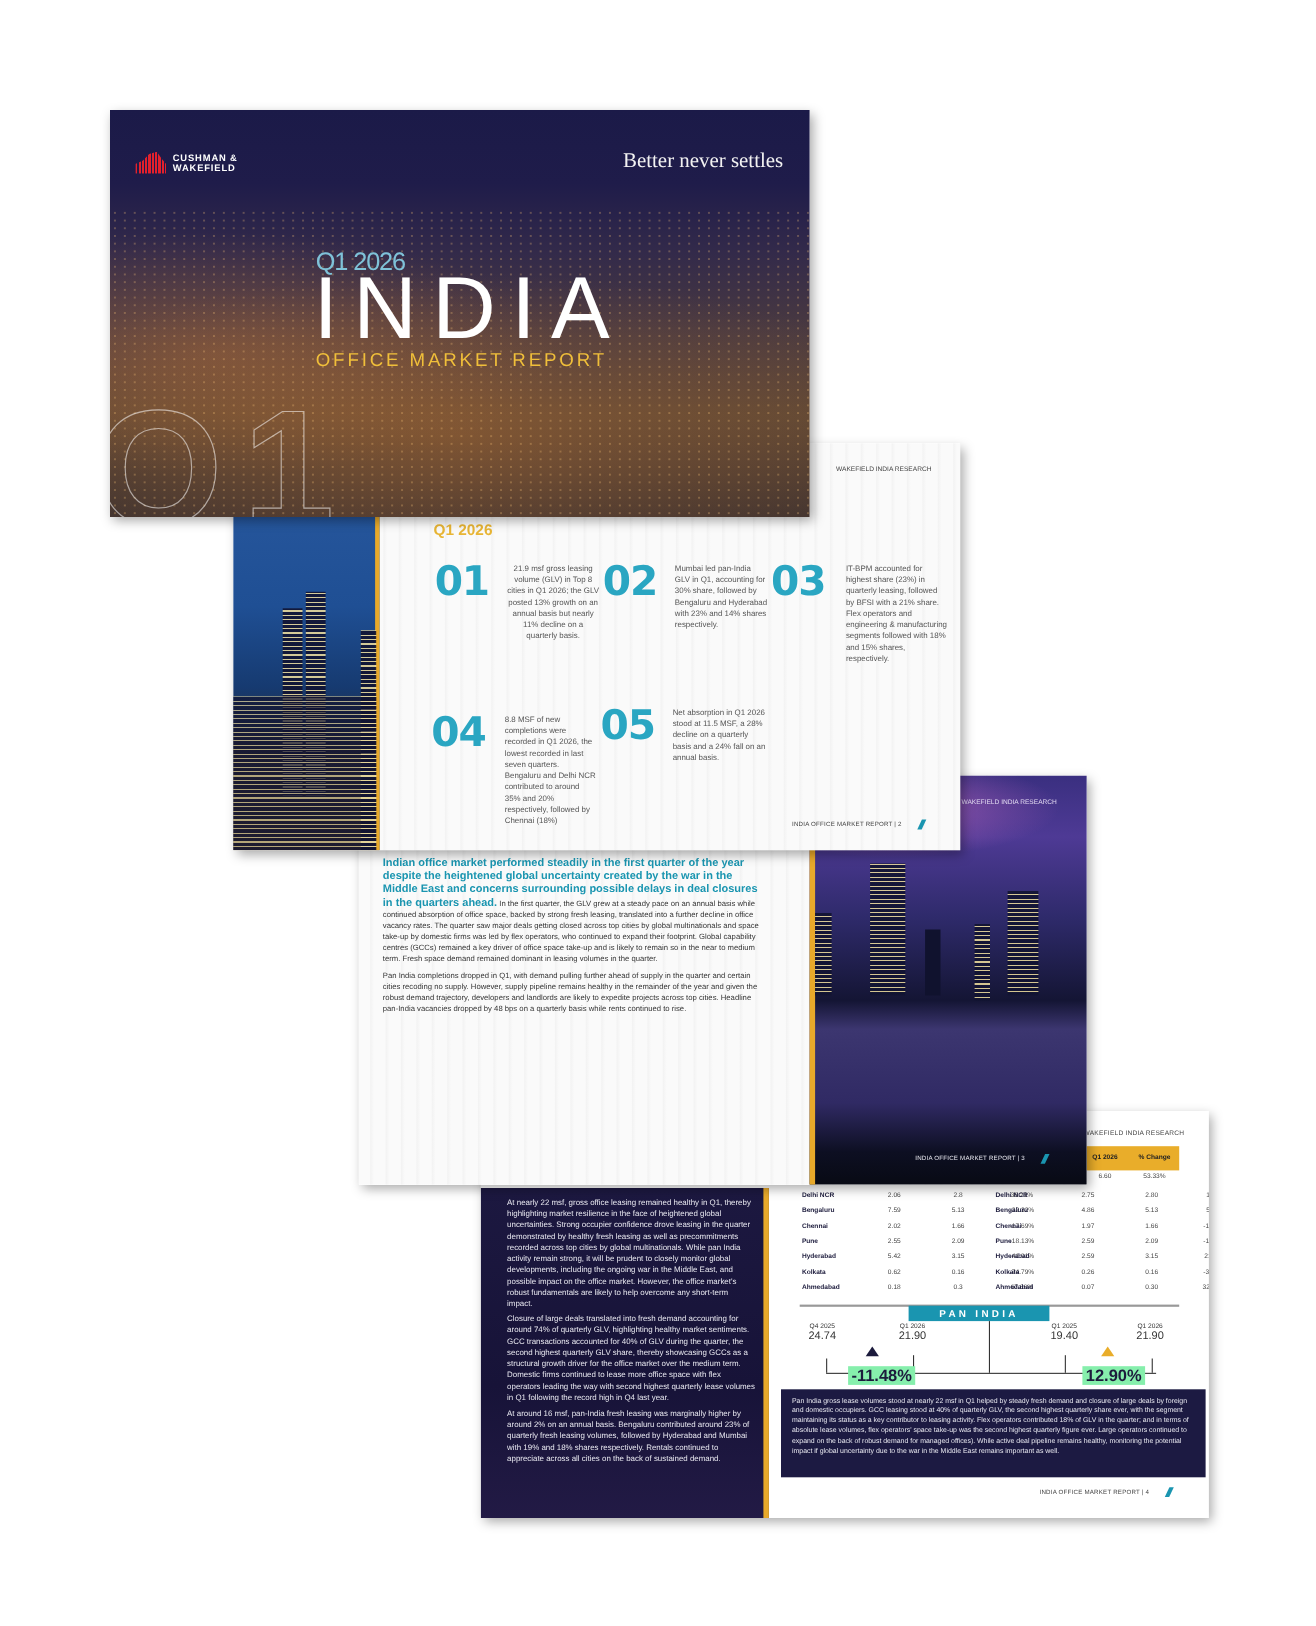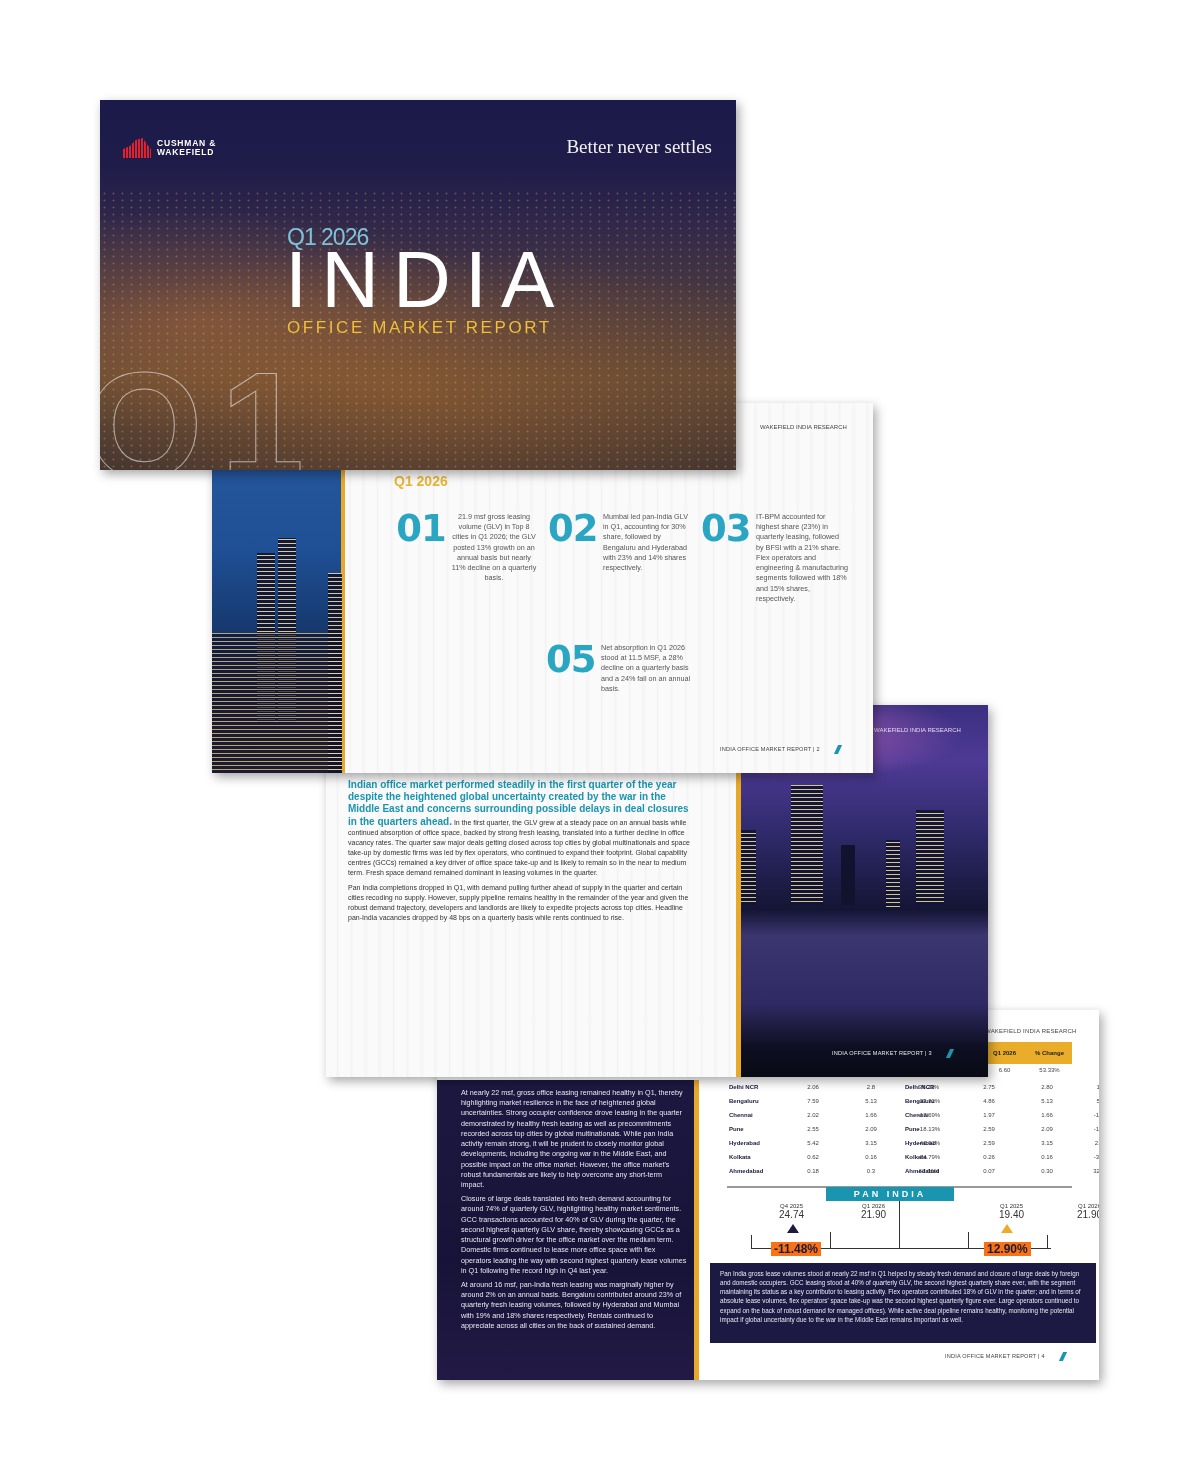--- a/index.html
+++ b/index.html
@@ -23,26 +23,26 @@
   .ctable { position: absolute; font-size: 6px; color: #444; }
   .ctable .row { display: flex; height: 14px; align-items: center; }
   .ctable .city { font-weight: bold; color: #1c1b3c; width: 55px; }
   .ctable .num { width: 58px; text-align: center; }
   #page4 .lt { left: 292px; top: 70px; }
   #page4 .rt { left: 468px; top: 70px; }
   #page4 .topvals { position: absolute; left: 545px; top: 57px; font-size: 6px; color: #444; display: flex; width: 90px; }
   #page4 .topvals span { flex: 1; text-align: center; }
   #page4 .rule { position: absolute; left: 290px; top: 176px; width: 345px; height: 1.5px; background: #999; }
   #page4 .panbar { position: absolute; left: 389px; top: 177px; width: 128px; height: 14px; background: #1a95b0; color: #fff; font-size: 9px; font-weight: bold; letter-spacing: 3px; text-align: center; line-height: 14px; }
-  .stat { position: absolute; text-align: center; margin-left: 44px; }
+  .stat { position: absolute; text-align: center; }
   .stat .lbl { font-size: 6px; color: #333; }
   .stat .val { font-size: 10px; color: #333; }
   .tri { position: absolute; width: 0; height: 0; border-left: 6px solid transparent; border-right: 6px solid transparent; }
   .line { position: absolute; background: #333; }
-  .pct { position: absolute; font-size: 12px; font-weight: bold; color: #1c1b3c; background: #f97316; padding: 0 3px; text-align: center; }
+  .pct { position: absolute; font-size: 15px; font-weight: bold; color: #1c1b3c; background: #86efac; padding: 0 3px; text-align: center; }
   #page4 .summary { position: absolute; left: 273px; top: 253px; width: 386px; height: 80px; background: #1c1a42; color: #e8e8f0; font-size: 6.3px; line-height: 1.45; padding: 6px 10px; }
   .footer { position: absolute; font-size: 5.6px; color: #444; letter-spacing: .2px; }
   .slash { display: inline-block; width: 4px; height: 9px; background: #1a95b0; transform: skewX(-25deg); margin-left: 16px; vertical-align: middle; }
 
   
   #page3 { left: 326px; top: 705px; width: 662px; height: 372px; }
   #page3 .photo { position: absolute; left: 410px; top: 0; width: 252px; height: 372px;
     background:
       radial-gradient(ellipse 60% 12% at 30% 8%, rgba(210,110,200,.6), transparent),
       linear-gradient(180deg, #3a2f80 0%, #4e3a95 15%, #2e2a6a 35%, #141534 55%, #3c3670 62%, #302a64 80%, #0d0f22 92%, #080a14 100%); }
@@ -57,21 +57,21 @@
 
   
   #page2 { left: 212px; top: 403px; width: 661px; height: 370px; }
   #page2 .photo { position: absolute; left: 0; top: 0; width: 133px; height: 370px;
     background: linear-gradient(180deg, #2a5aa0 0%, #1f4f94 40%, #163a70 60%, #2b2a36 75%, #3a2f28 100%); }
   #page2 .photo .gold { position: absolute; right: 0; top: 0; width: 4px; height: 100%; background: #e8a92a; }
   #page2 .qlabel { position: absolute; left: 182px; top: 70px; font-size: 14px; font-weight: bold; color: #e8b534; }
   #page2 .research { position: absolute; left: 548px; top: 21px; font-size: 6px; color: #444; }
   .item { position: absolute; display: flex; }
   .item .num { font-size: 37px; font-weight: bold; color: #2aa6c2; line-height: .9; width: 52px; letter-spacing: -1px; font-family: "DejaVu Sans", sans-serif; }
-  .item .txt { font-size: 7.2px; color: #555; line-height: 1.42; margin-left: 3px; }
+  .item .txt { font-size: 7.2px; color: #555; line-height: 1.42; margin-left: 16px; }
   #page2 .footer { left: 508px; top: 342px; }
 
   
   #page1 { left: 100px; top: 100px; width: 636px; height: 370px;
     background:
       radial-gradient(ellipse 70% 40% at 50% 80%, rgba(180,110,50,.45), transparent),
       radial-gradient(ellipse 50% 30% at 15% 60%, rgba(200,120,60,.35), transparent),
       linear-gradient(180deg, #1b1a48 0%, #1f1c4a 18%, #332a4a 35%, #4a3a40 55%, #5a4535 75%, #3e3230 100%); }
   #page1 .logo { position: absolute; left: 23px; top: 38px; display: flex; align-items: center; }
   #page1 .logo .mark { width: 28px; height: 20px; background: repeating-linear-gradient(90deg, #e4202c 0 2px, transparent 2px 3px); clip-path: polygon(0 100%, 0 55%, 25% 40%, 45% 10%, 70% 0, 85% 30%, 100% 55%, 100% 100%); }
@@ -265,20 +265,24 @@
     <div class="txt" style="width:88px;">21.9 msf gross leasing volume (GLV) in Top 8 cities in Q1 2026; the GLV posted 13% growth on an annual basis but nearly 11% decline on a quarterly basis.</div>
   </div>
   <div class="item" style="left:336px;top:109px;width:150px;">
     <div class="num">02</div>
     <div class="txt" style="width:92px;">Mumbai led pan-India GLV in Q1, accounting for 30% share, followed by Bengaluru and Hyderabad with 23% and 14% shares respectively.</div>
   </div>
   <div class="item" style="left:489px;top:109px;width:160px;">
     <div class="num">03</div>
     <div class="txt" style="width:92px;">IT-BPM accounted for highest share (23%) in quarterly leasing, followed by BFSI with a 21% share. Flex operators and engineering &amp; manufacturing segments followed with 18% and 15% shares, respectively.</div>
   </div>
+  <div class="item" style="left:180px;top:246px;width:150px;">
+    <div class="num">04</div>
+    <div class="txt" style="width:85px;">8.8 MSF of new completions were recorded in Q1 2026, the lowest recorded in last seven quarters. Bengaluru and Delhi NCR contributed to around 35% and 20% respectively, followed by Chennai (18%)</div>
+  </div>
   <div class="item" style="left:334px;top:240px;width:150px;">
     <div class="num">05</div>
     <div class="txt" style="width:90px;">Net absorption in Q1 2026 stood at 11.5 MSF, a 28% decline on a quarterly basis and a 24% fall on an annual basis.</div>
   </div>
   <div class="footer">
     <span>INDIA OFFICE MARKET REPORT | 2</span><span class="slash"></span>
   </div>
 </div>
 
 <div class="page" id="page1">

